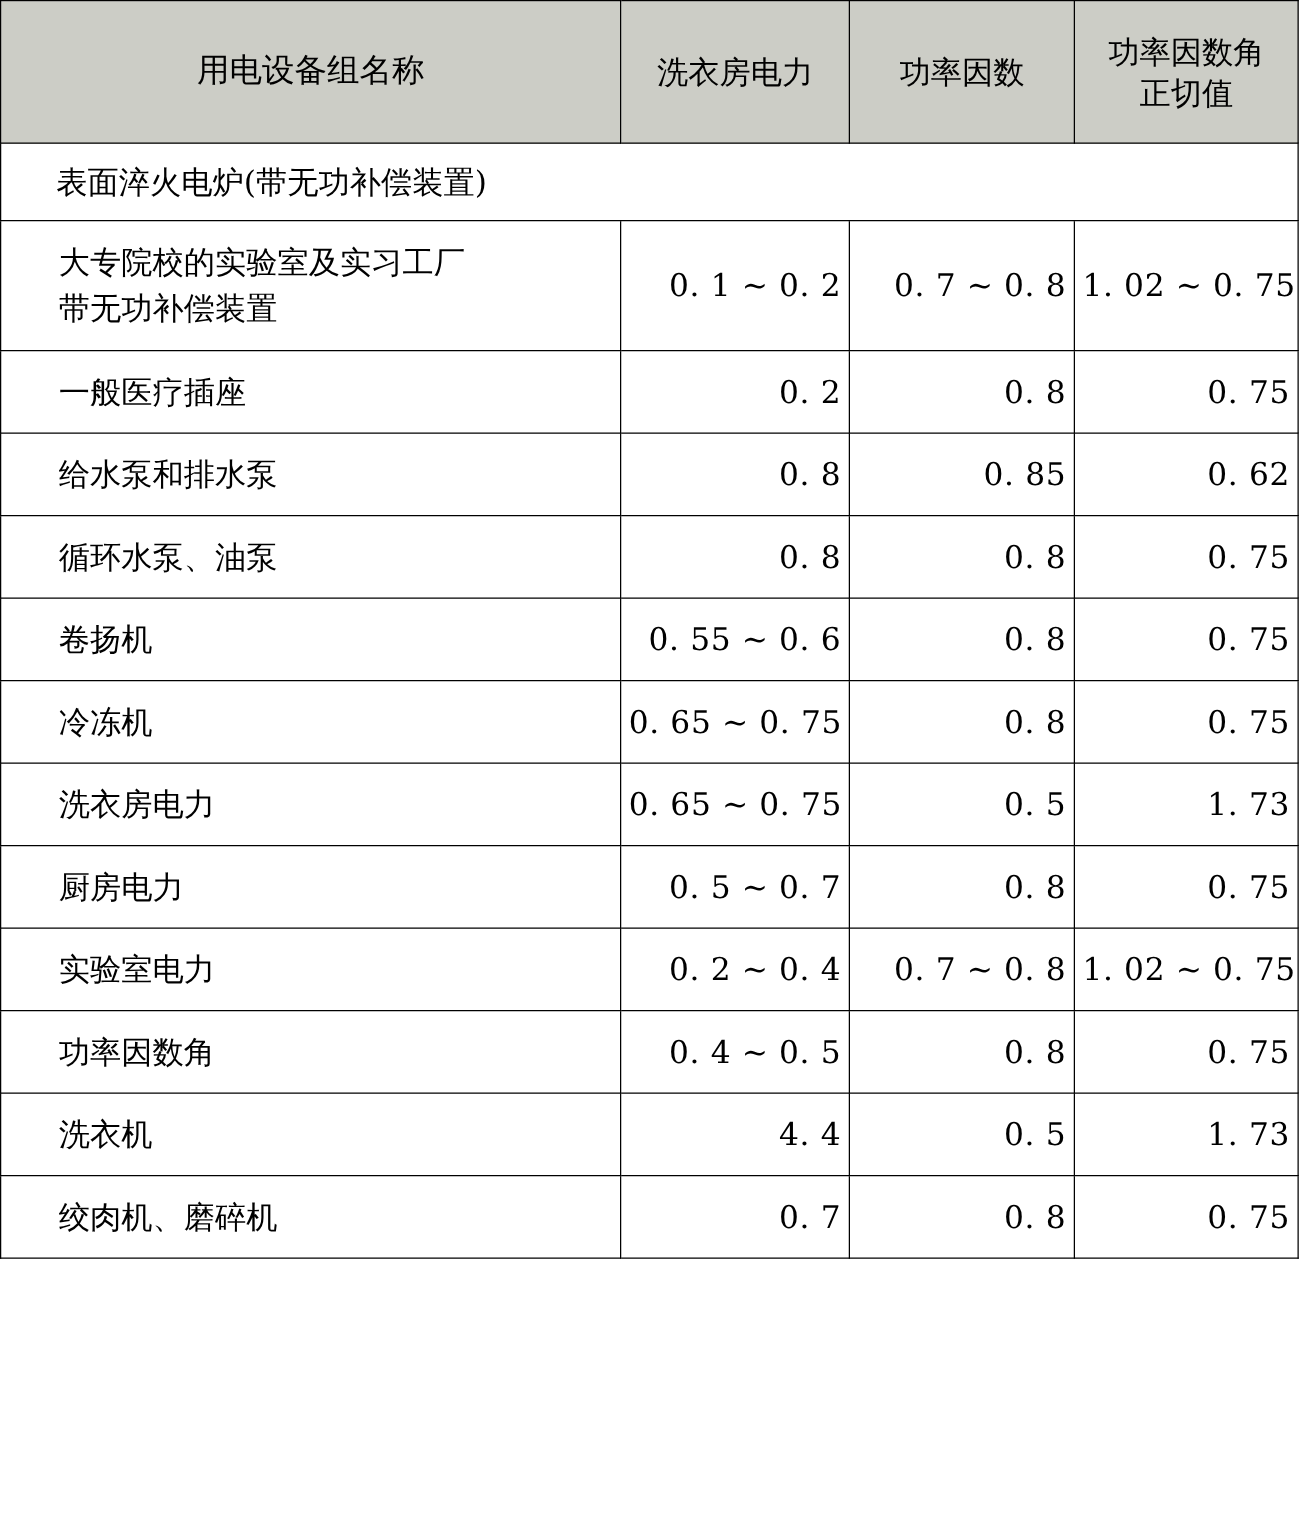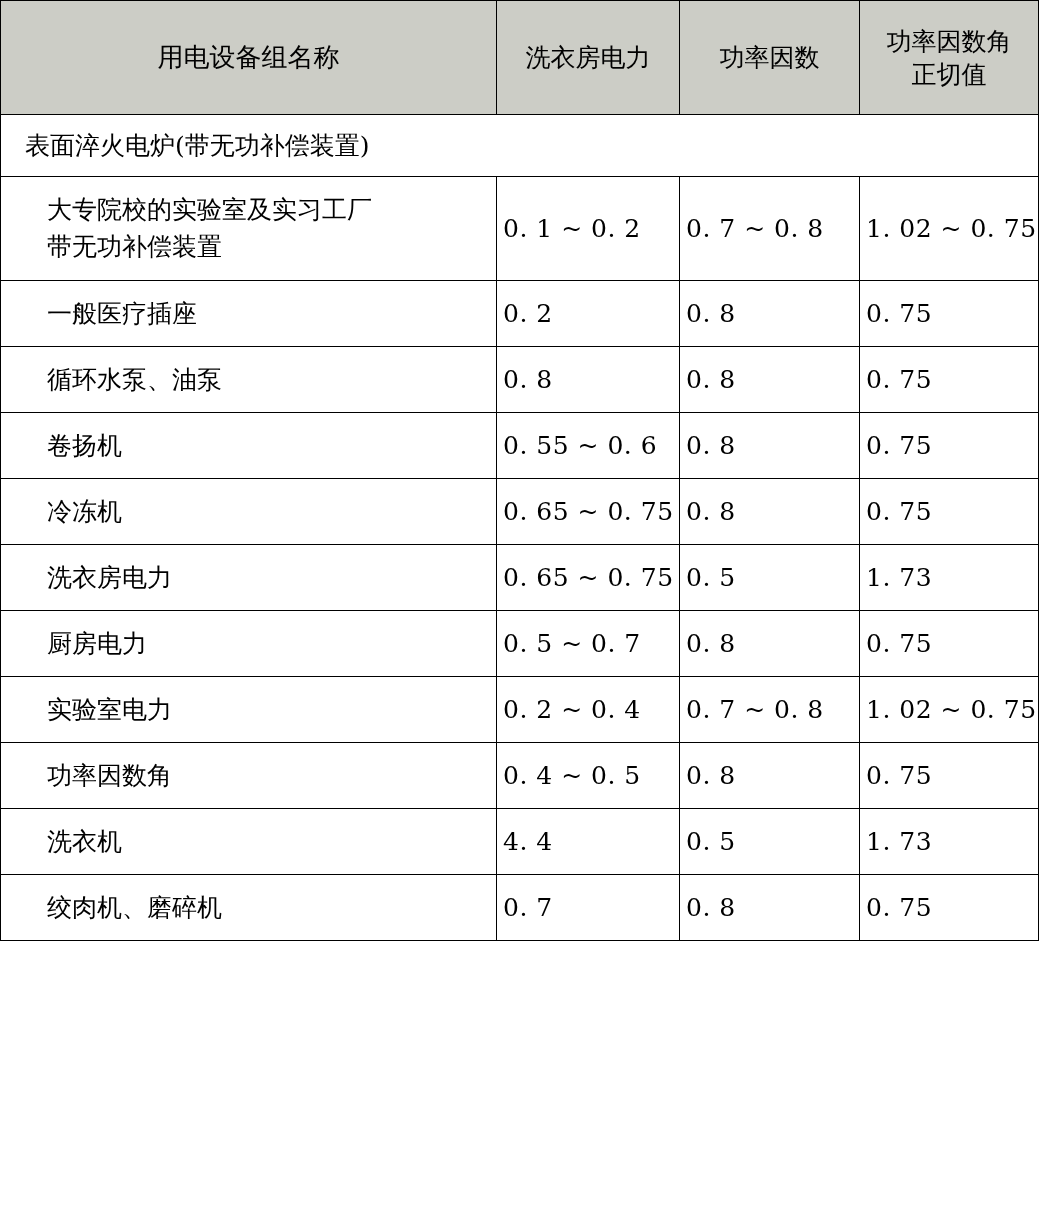--- a/index.html
+++ b/index.html
@@ -47,25 +47,25 @@
   }
   thead th.head-name {
     font-size: 26px;
   }
   tbody td.name-cell {
     text-align: left;
     padding: 12px 10px 12px 46px;
     box-sizing: border-box;
   }
   tbody td.name-cell.full-row {
-    padding-left: 24px;
+    padding-left: 44px;
     height: 62px;
   }
   tbody td.num-cell {
-    text-align: left;
+    text-align: right;
     padding: 10px 6px;
     box-sizing: border-box;
     letter-spacing: 0.5px;
   }
   tbody tr.tall td { height: 104px; }
   tbody tr.normal td { height: 66px; }
   .two-line {
     line-height: 1.45;
   }
   .nowrap { white-space: nowrap; }
@@ -108,20 +108,26 @@
         <td class="num-cell nowrap">1. 02 ~ 0. 75</td>
       </tr>
 
       <tr class="normal">
         <td class="name-cell">一般医疗插座</td>
         <td class="num-cell nowrap">0. 2</td>
         <td class="num-cell nowrap">0. 8</td>
         <td class="num-cell nowrap">0. 75</td>
       </tr>
 
+      <tr class="normal">
+        <td class="name-cell">给水泵和排水泵</td>
+        <td class="num-cell nowrap">0. 8</td>
+        <td class="num-cell nowrap">0. 85</td>
+        <td class="num-cell nowrap">0. 62</td>
+      </tr>
 
       <tr class="normal">
         <td class="name-cell">循环水泵、油泵</td>
         <td class="num-cell nowrap">0. 8</td>
         <td class="num-cell nowrap">0. 8</td>
         <td class="num-cell nowrap">0. 75</td>
       </tr>
 
 
 

